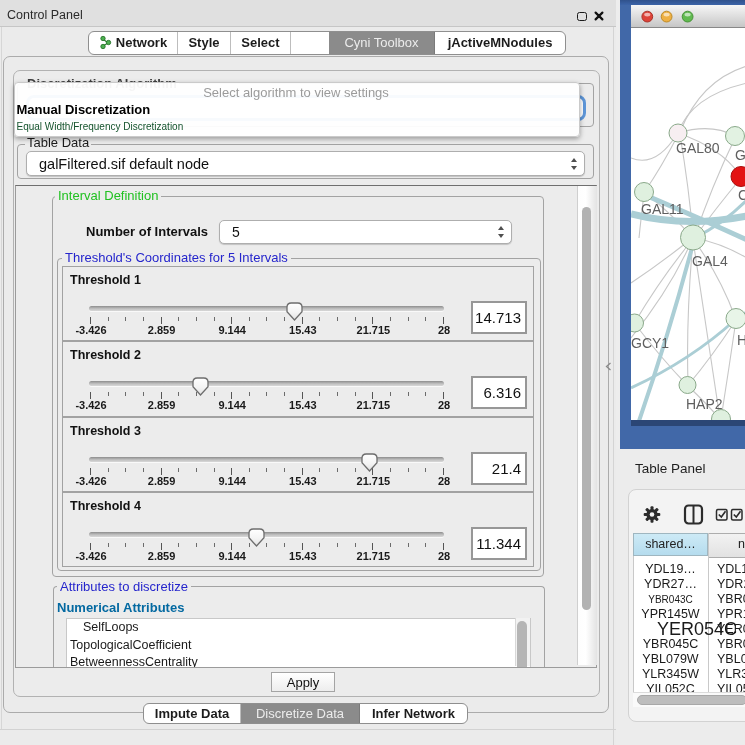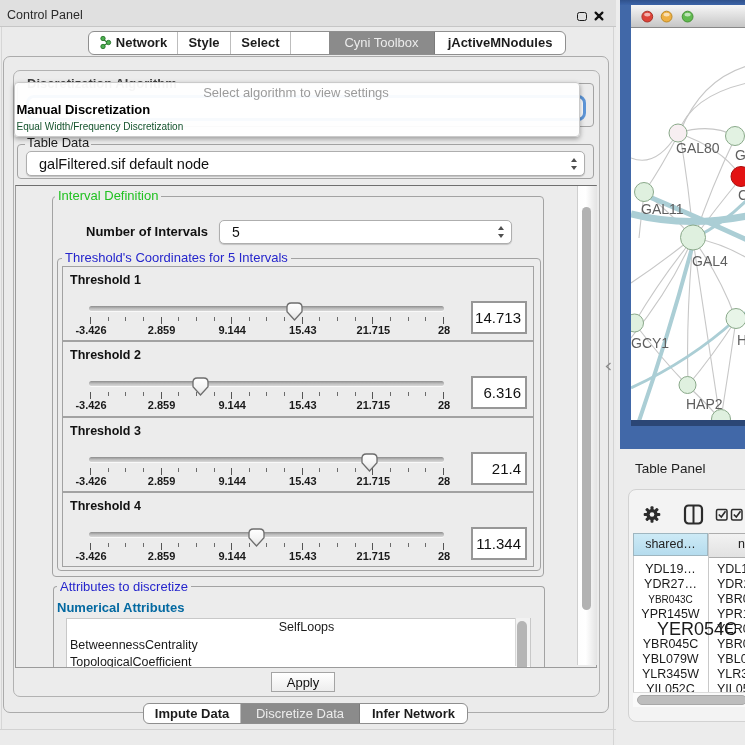--- a/index.html
+++ b/index.html
@@ -189,23 +189,23 @@
       </defs>
     <path d="M1 5.2 Q1 1 5.2 1 L11.8 1 Q16 1 16 5.2 L16 9.8 L8.5 18 L1 9.8 Z" fill="url(#thg4)" stroke="#6d6d6d" stroke-width="1.3"></path>
   </svg>
   <div class="vb">11.344</div>
 </div>
 
 <div class="ab" style="left:53px;top:586px;width:490px;height:80px;border:1px solid #a3a3a3;border-bottom:none;border-radius:4px 4px 0 0;"></div>
 <div class="grplbl" style="left:57px;top:580px;color:#2525cc;">Attributes to discretize</div>
 <div class="ab bold" style="left:57px;top:600px;font-size:13px;color:#0369a1;">Numerical Attributes</div>
 <div class="ab" style="left:66px;top:618px;width:463px;height:48px;background:#fff;border:1px solid #c8c8c8;border-bottom:none;font-size:12.5px;color:#1a1a1a;overflow:hidden;">
-  <div style="padding-left:16px;height:17.5px;line-height:17.5px;text-align:center;">SelfLoops</div>
+  <div style="padding-left:16px;height:17.5px;line-height:17.5px;">SelfLoops</div>
+  <div style="padding-left:3px;height:17.5px;line-height:17.5px;">TopologicalCoefficient</div>
   <div style="padding-left:3px;height:17.5px;line-height:17.5px;">BetweennessCentrality</div>
-  <div style="padding-left:3px;height:17.5px;line-height:17.5px;">TopologicalCoefficient</div>
 </div>
 <div class="ab" style="left:515px;top:618px;width:14px;height:48px;background:#f2f2f2;border-left:1px solid #d8d8d8;"></div>
 <div class="ab" style="left:517px;top:621px;width:10px;height:46px;background:#b5b5b5;border-radius:5px 5px 0 0;"></div>
 
 <div class="ab" style="left:271px;top:672px;width:62px;height:18px;background:linear-gradient(180deg,#fff,#ededed);border:1px solid #a4a4a4;border-radius:0;font-size:13px;color:#111;display:flex;align-items:center;justify-content:center;">Apply</div>
 
 <div class="tb" style="left:143px;top:703px;height:19px;">
   <div class="t" style="width:96px;">Impute Data</div>
   <div class="t sel" style="width:118px;font-weight:normal;">Discretize Data</div>
   <div class="t" style="width:107px;">Infer Network</div>

